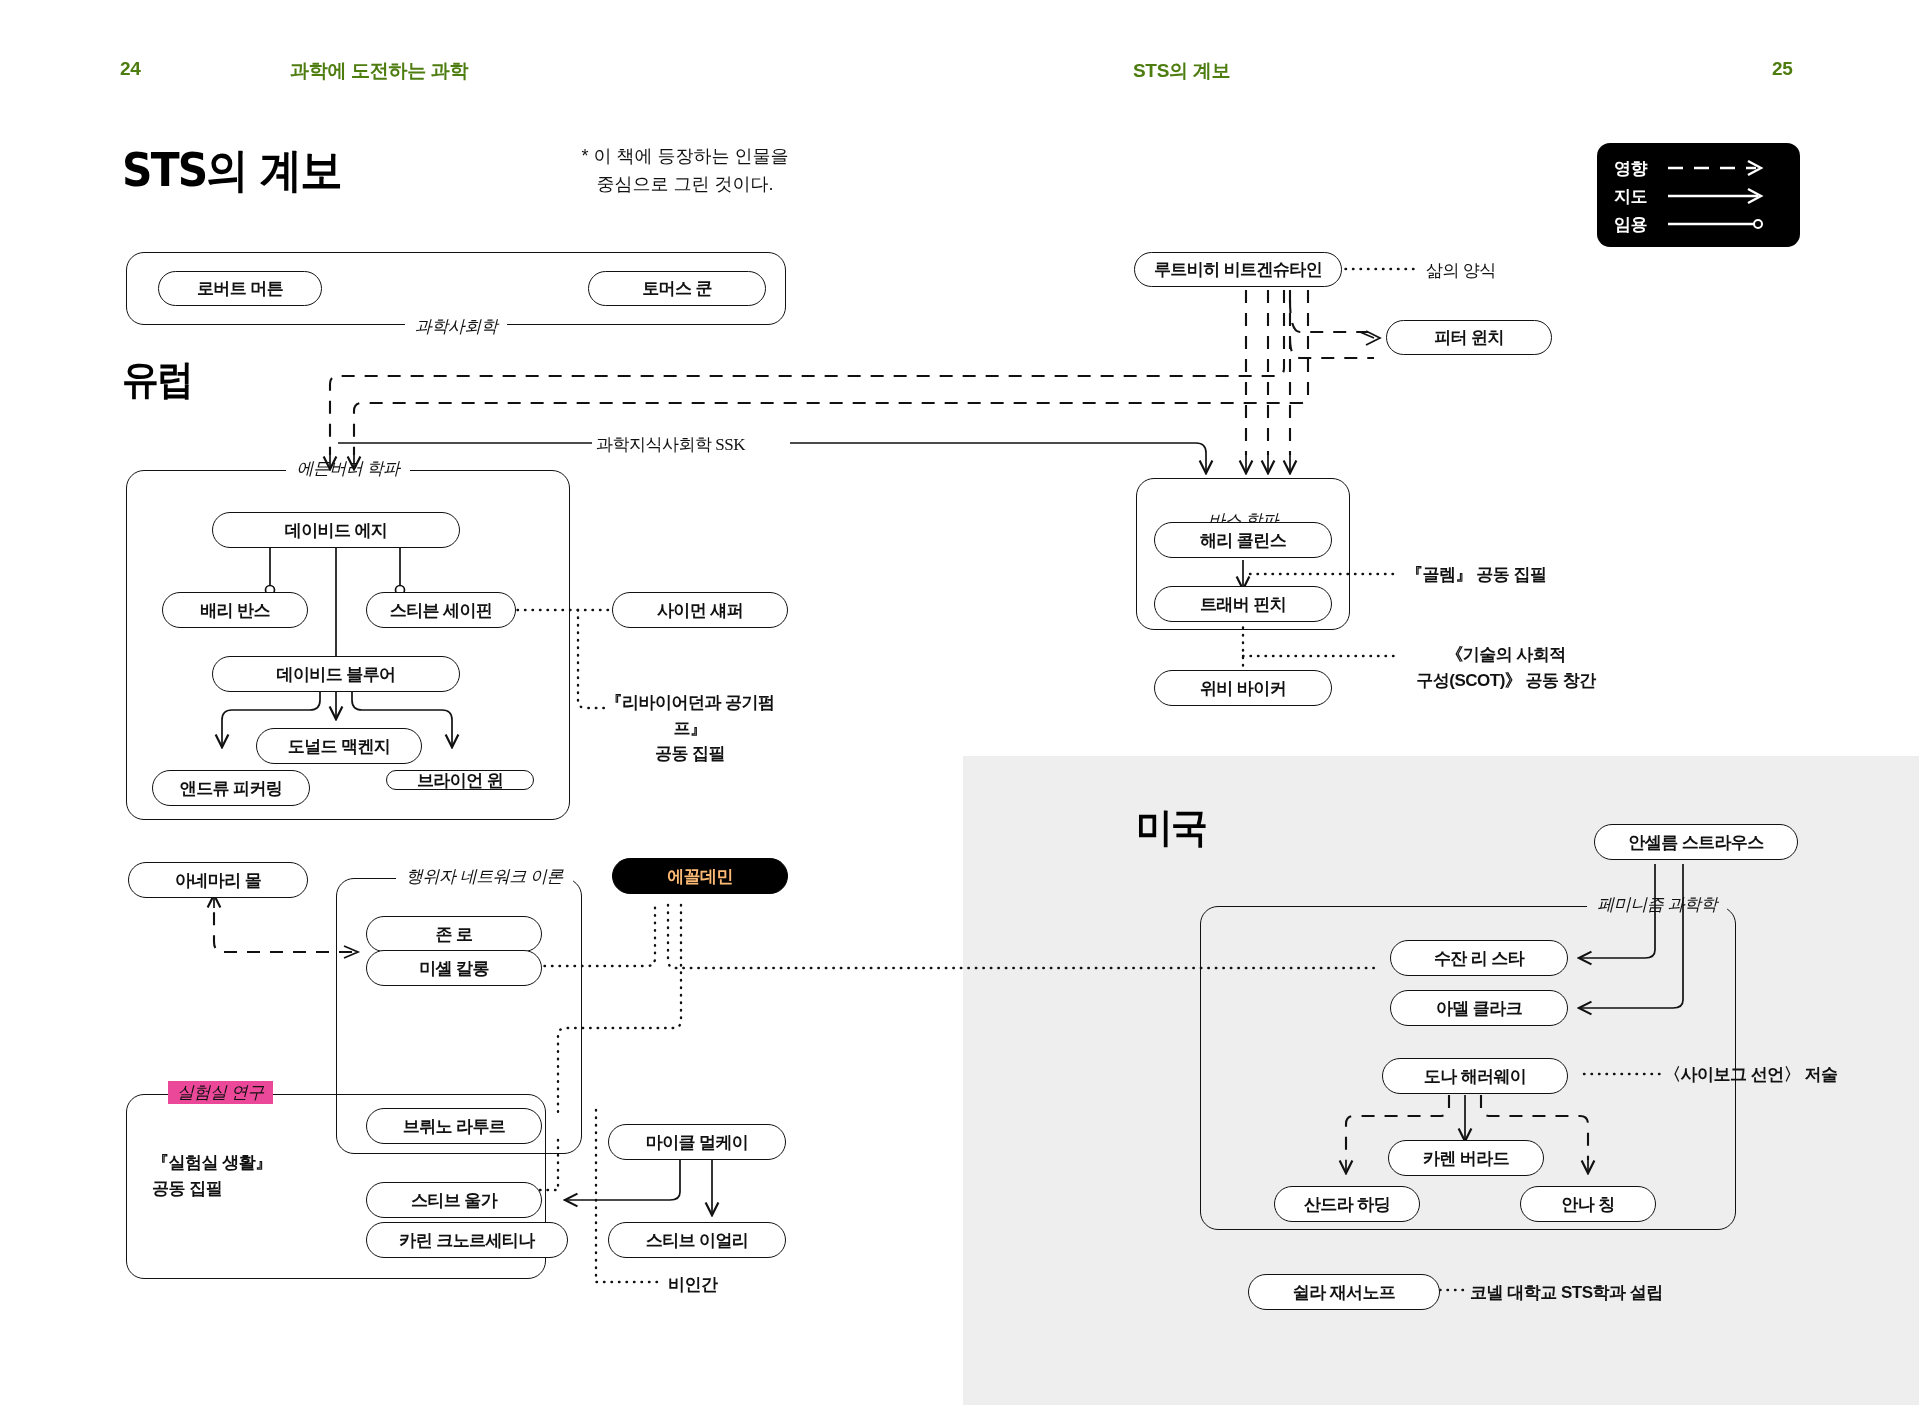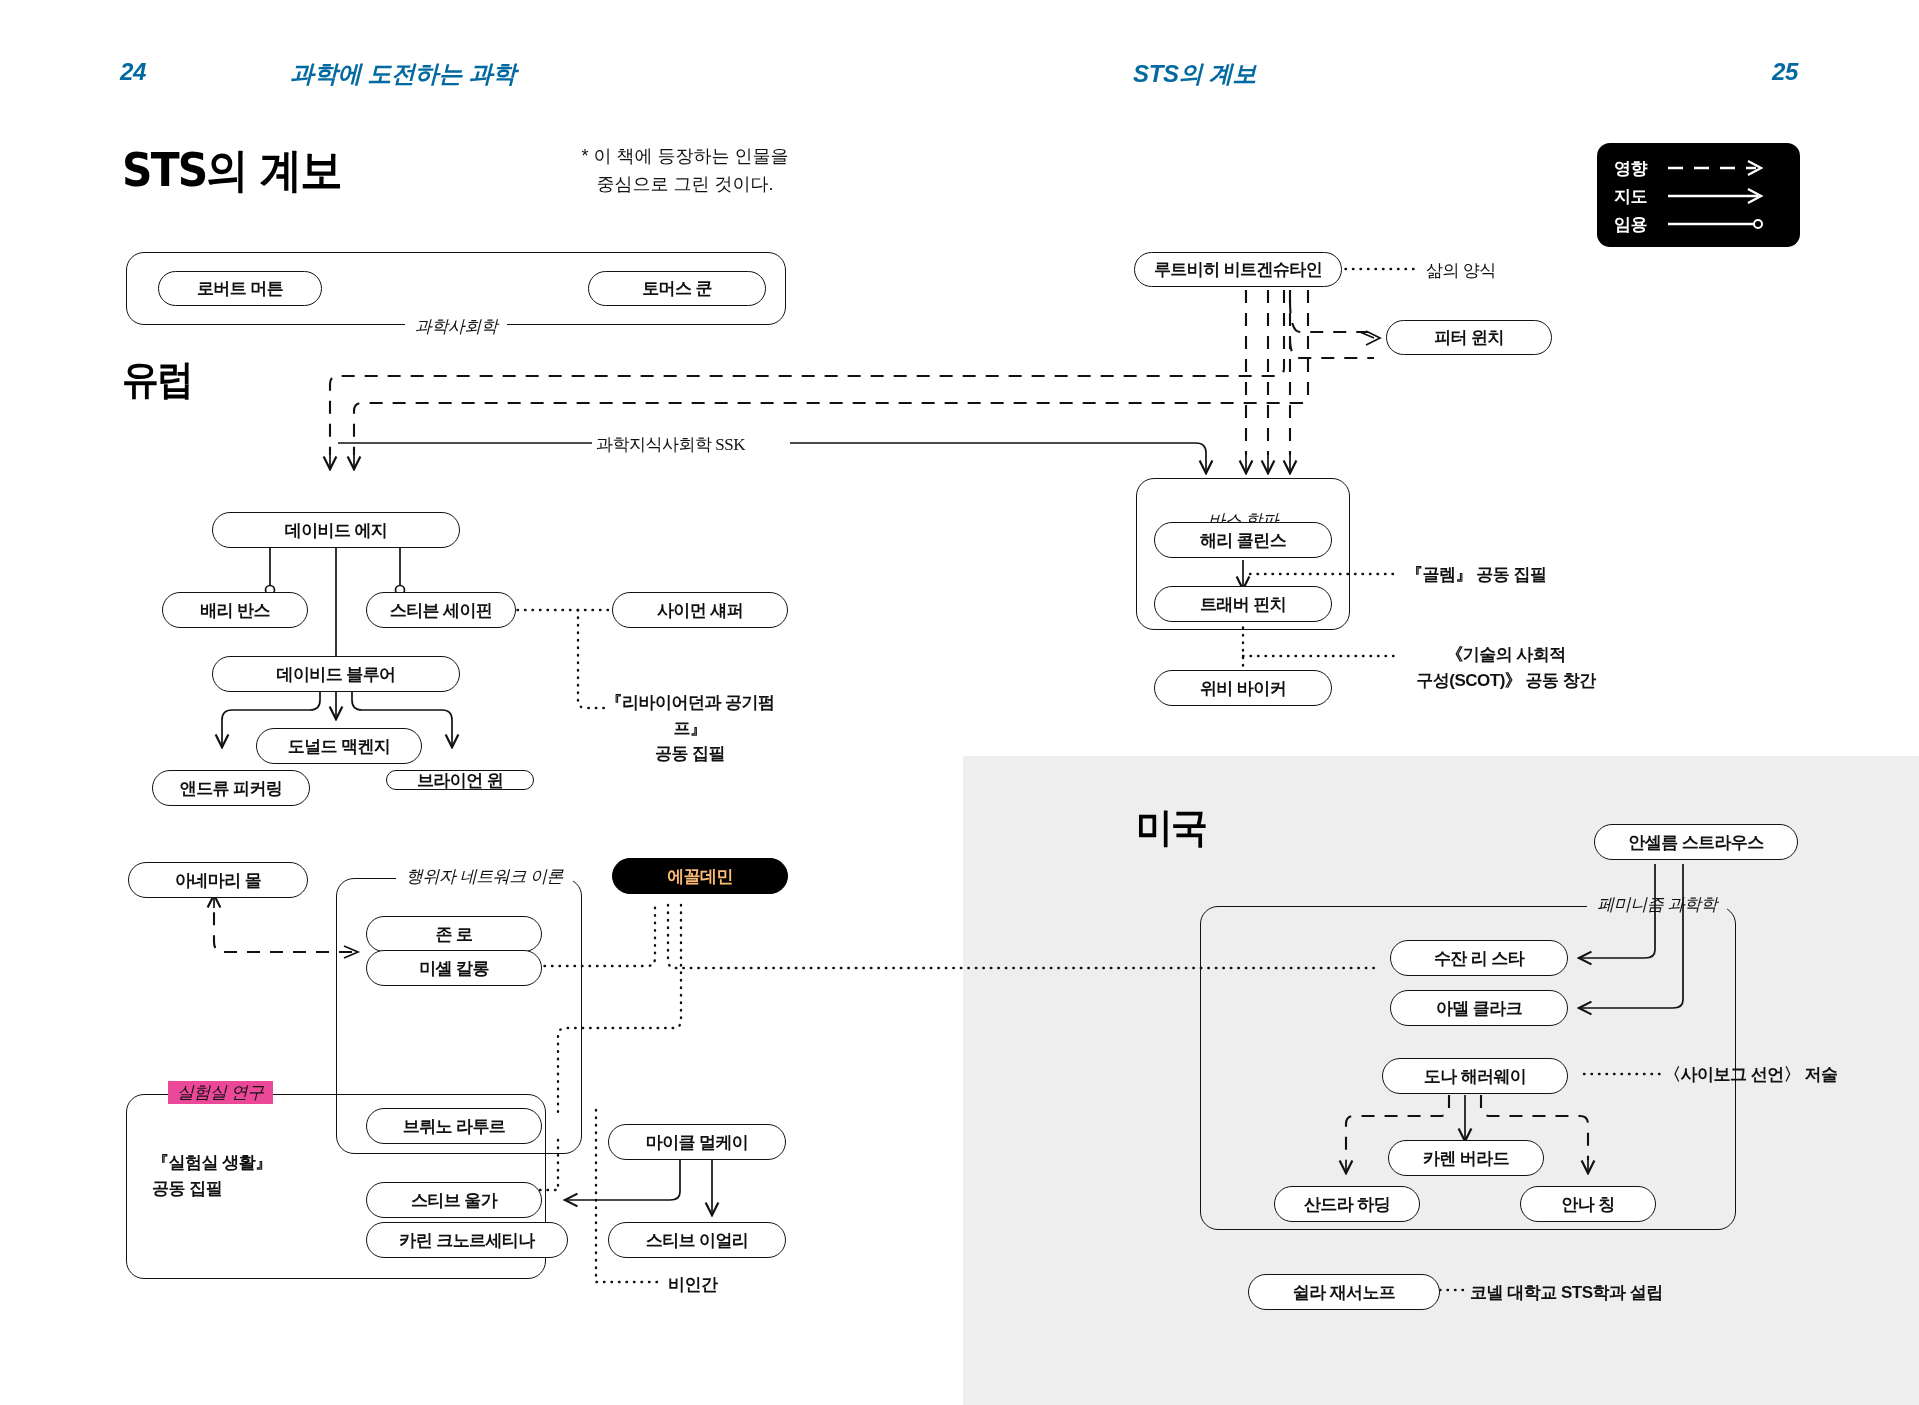--- a/index.html
+++ b/index.html
@@ -3,21 +3,21 @@
 <meta charset="utf-8">
 <style>
   html,body{margin:0;padding:0;background:#fff;}
   body{font-family:"Liberation Sans","DejaVu Sans",sans-serif;}
   #page{position:relative;width:1919px;height:1405px;background:#fff;overflow:hidden;}
 
   
   .us-panel{position:absolute;left:963px;top:756px;width:956px;height:649px;background:#eeeeee;}
 
   
-  .run-head{position:absolute;font-size:24px;color:#0369a1;font-weight:600;letter-spacing:-.3px;font-style:italic;}
+  .run-head{position:absolute;font-size:19px;color:#4d7c0f;font-weight:600;letter-spacing:-.3px;}
 
   
   .big-title{position:absolute;font-family:"DejaVu Sans",sans-serif;font-weight:bold;
              font-size:46px;letter-spacing:-2px;color:#000;transform:scaleX(.92);transform-origin:left center;}
 
   .note{position:absolute;font-size:18px;line-height:1.55;color:#111;text-align:center;white-space:pre-line;}
 
   
   .legend{position:absolute;left:1597px;top:143px;width:203px;height:104px;background:#000;border-radius:13px;}
   .legend-row{position:absolute;left:17px;height:26px;display:flex;align-items:center;}
@@ -97,20 +97,26 @@
   <div class="big-title" style="left:122px;top:352px;font-size:40px;">유럽</div>
   <div class="big-title" style="left:1136px;top:800px;font-size:40px;">미국</div>
 
   <div class="group" style="left:126px;top:252px;width:660px;height:73px;">
     <div class="frame"></div>
     <div class="glabel" style="left:0;right:0;top:auto;bottom:-13px;text-align:center;background:transparent;">
       <span style="background:#fff;padding:0 10px;">과학사회학</span>
     </div>
   </div>
 
+  <div class="group" style="left:126px;top:470px;width:444px;height:350px;">
+    <div class="frame"></div>
+    <div class="glabel" style="left:0;right:0;text-align:center;background:transparent;">
+      <span style="background:#fff;padding:0 10px;">에든버러 학파</span>
+    </div>
+  </div>
 
   <div class="group" style="left:1136px;top:478px;width:214px;height:152px;">
     <div class="frame"></div>
     <div class="glabel" style="left:0;right:0;text-align:center;background:transparent;margin-top:44px;">
       <span style="background:#fff;padding:0 10px;">바스 학파</span>
     </div>
   </div>
 
   <div class="group" style="left:336px;top:878px;width:246px;height:276px;">
     <div class="frame"></div>

